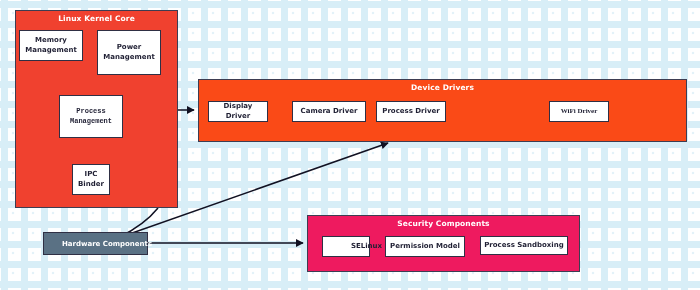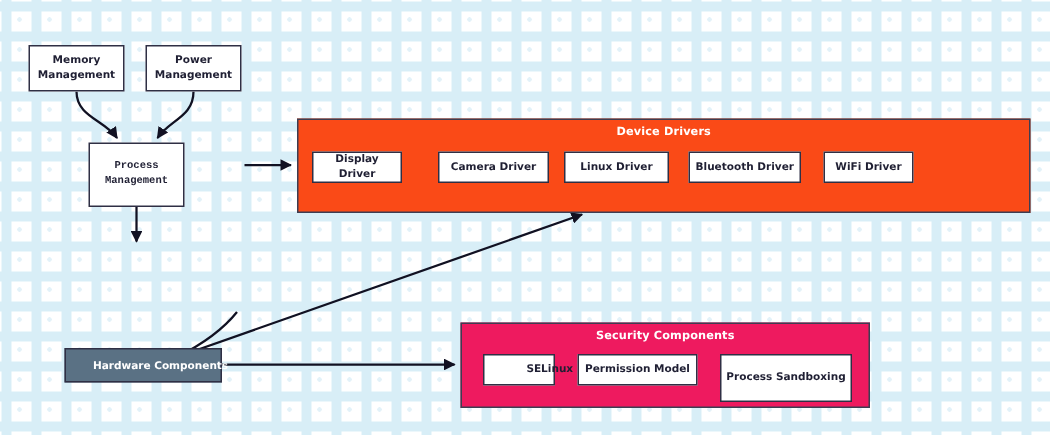--- a/index.html
+++ b/index.html
@@ -84,36 +84,36 @@
     display: flex;
     align-items: center;
     justify-content: center;
     text-align: center;
     white-space: pre-line;
     padding: 0 2px;
   }
 
   
   #node-memory   { left: 19px;  top: 30px; width: 64px; height: 31px; }
-  #node-power    { left: 97px;  top: 30px; width: 64px; height: 31px; }
+  #node-power    { left: 97px;  top: 30px; width: 64px; height: 45px; }
   #node-process  { left: 59px;  top: 95px; width: 64px; height: 43px; font-family: Liberation Mono, monospace; }
   #node-ipc      { left: 72px;  top: 164px; width: 38px; height: 31px; }
 
   
   #node-display   { left: 208px; top: 101px; width: 60px; height: 21px; }
   #node-camera    { left: 292px; top: 101px; width: 74px; height: 21px; }
   #node-sensor    { left: 376px; top: 101px; width: 70px; height: 21px; }
   #node-bluetooth { left: 459px; top: 101px; width: 75px; height: 21px; }
-  #node-wifi      { left: 549px; top: 101px; width: 60px; height: 21px; }
+  #node-wifi      { left: 549px; top: 101px; width: 60px; height: 21px; font-family: Liberation Serif, serif; }
   #node-usb       { left: 623px; top: 101px; width: 56px; height: 21px; }
 
   
   #node-selinux    { left: 322px; top: 236px; width: 48px; height: 21px; padding-left: 43px; }
   #node-permission { left: 385px; top: 236px; width: 80px; height: 21px; }
-  #node-sandbox    { left: 480px; top: 236px; width: 88px; height: 32px; }
+  #node-sandbox    { left: 480px; top: 236px; width: 88px; height: 19px; }
 
   
   #node-hardware {
     position: absolute;
     left: 43px; top: 232px;
     width: 105px; height: 23px;
     box-sizing: border-box;
     background: #5a7184;
     border: 1.3px solid #2f2f44;
     color: #ffffff;
@@ -145,34 +145,38 @@
 
     <path d="M 91 126 L 91 161" fill="none" stroke="#111122" stroke-width="1.5" marker-end="url(#arrow)"></path>
 
     <path d="M 163 110 L 194 110" fill="none" stroke="#111122" stroke-width="1.5" marker-end="url(#arrow)"></path>
 
     <path d="M 158 208 C 150 218, 138 228, 118 238 L 388 143" fill="none" stroke="#111122" stroke-width="1.5" marker-end="url(#arrow)"></path>
 
     <path d="M 148 243 L 303 243" fill="none" stroke="#111122" stroke-width="1.5" marker-end="url(#arrow)"></path>
   </svg>
 
+  <div class="group" id="kernel-group">
+    <div class="group-title">Linux Kernel Core</div>
+  </div>
   <div class="node" id="node-memory">Memory
 Management</div>
   <div class="node" id="node-power">Power
 Management</div>
   <div class="node" id="node-process">Process
 Management</div>
+  <div class="node" id="node-ipc">IPC
+Binder</div>
 
   <div class="group" id="drivers-group">
     <div class="group-title">Device Drivers</div>
   </div>
   <div class="node" id="node-display">Display Driver</div>
   <div class="node" id="node-camera">Camera Driver</div>
-  <div class="node" id="node-sensor">Linux Driver</div>
-  <div class="node" id="node-bluetooth">Bluetooth Driver</div>
+  <div class="node" id="node-sensor">Process Driver</div>
   <div class="node" id="node-wifi">WiFi Driver</div>
 
   <div class="group" id="security-group">
     <div class="group-title">Security Components</div>
   </div>
   <div class="node" id="node-selinux">SELinux</div>
   <div class="node" id="node-permission">Permission Model</div>
   <div class="node" id="node-sandbox">Process Sandboxing</div>
 
   <div id="node-hardware">Hardware Components</div>

